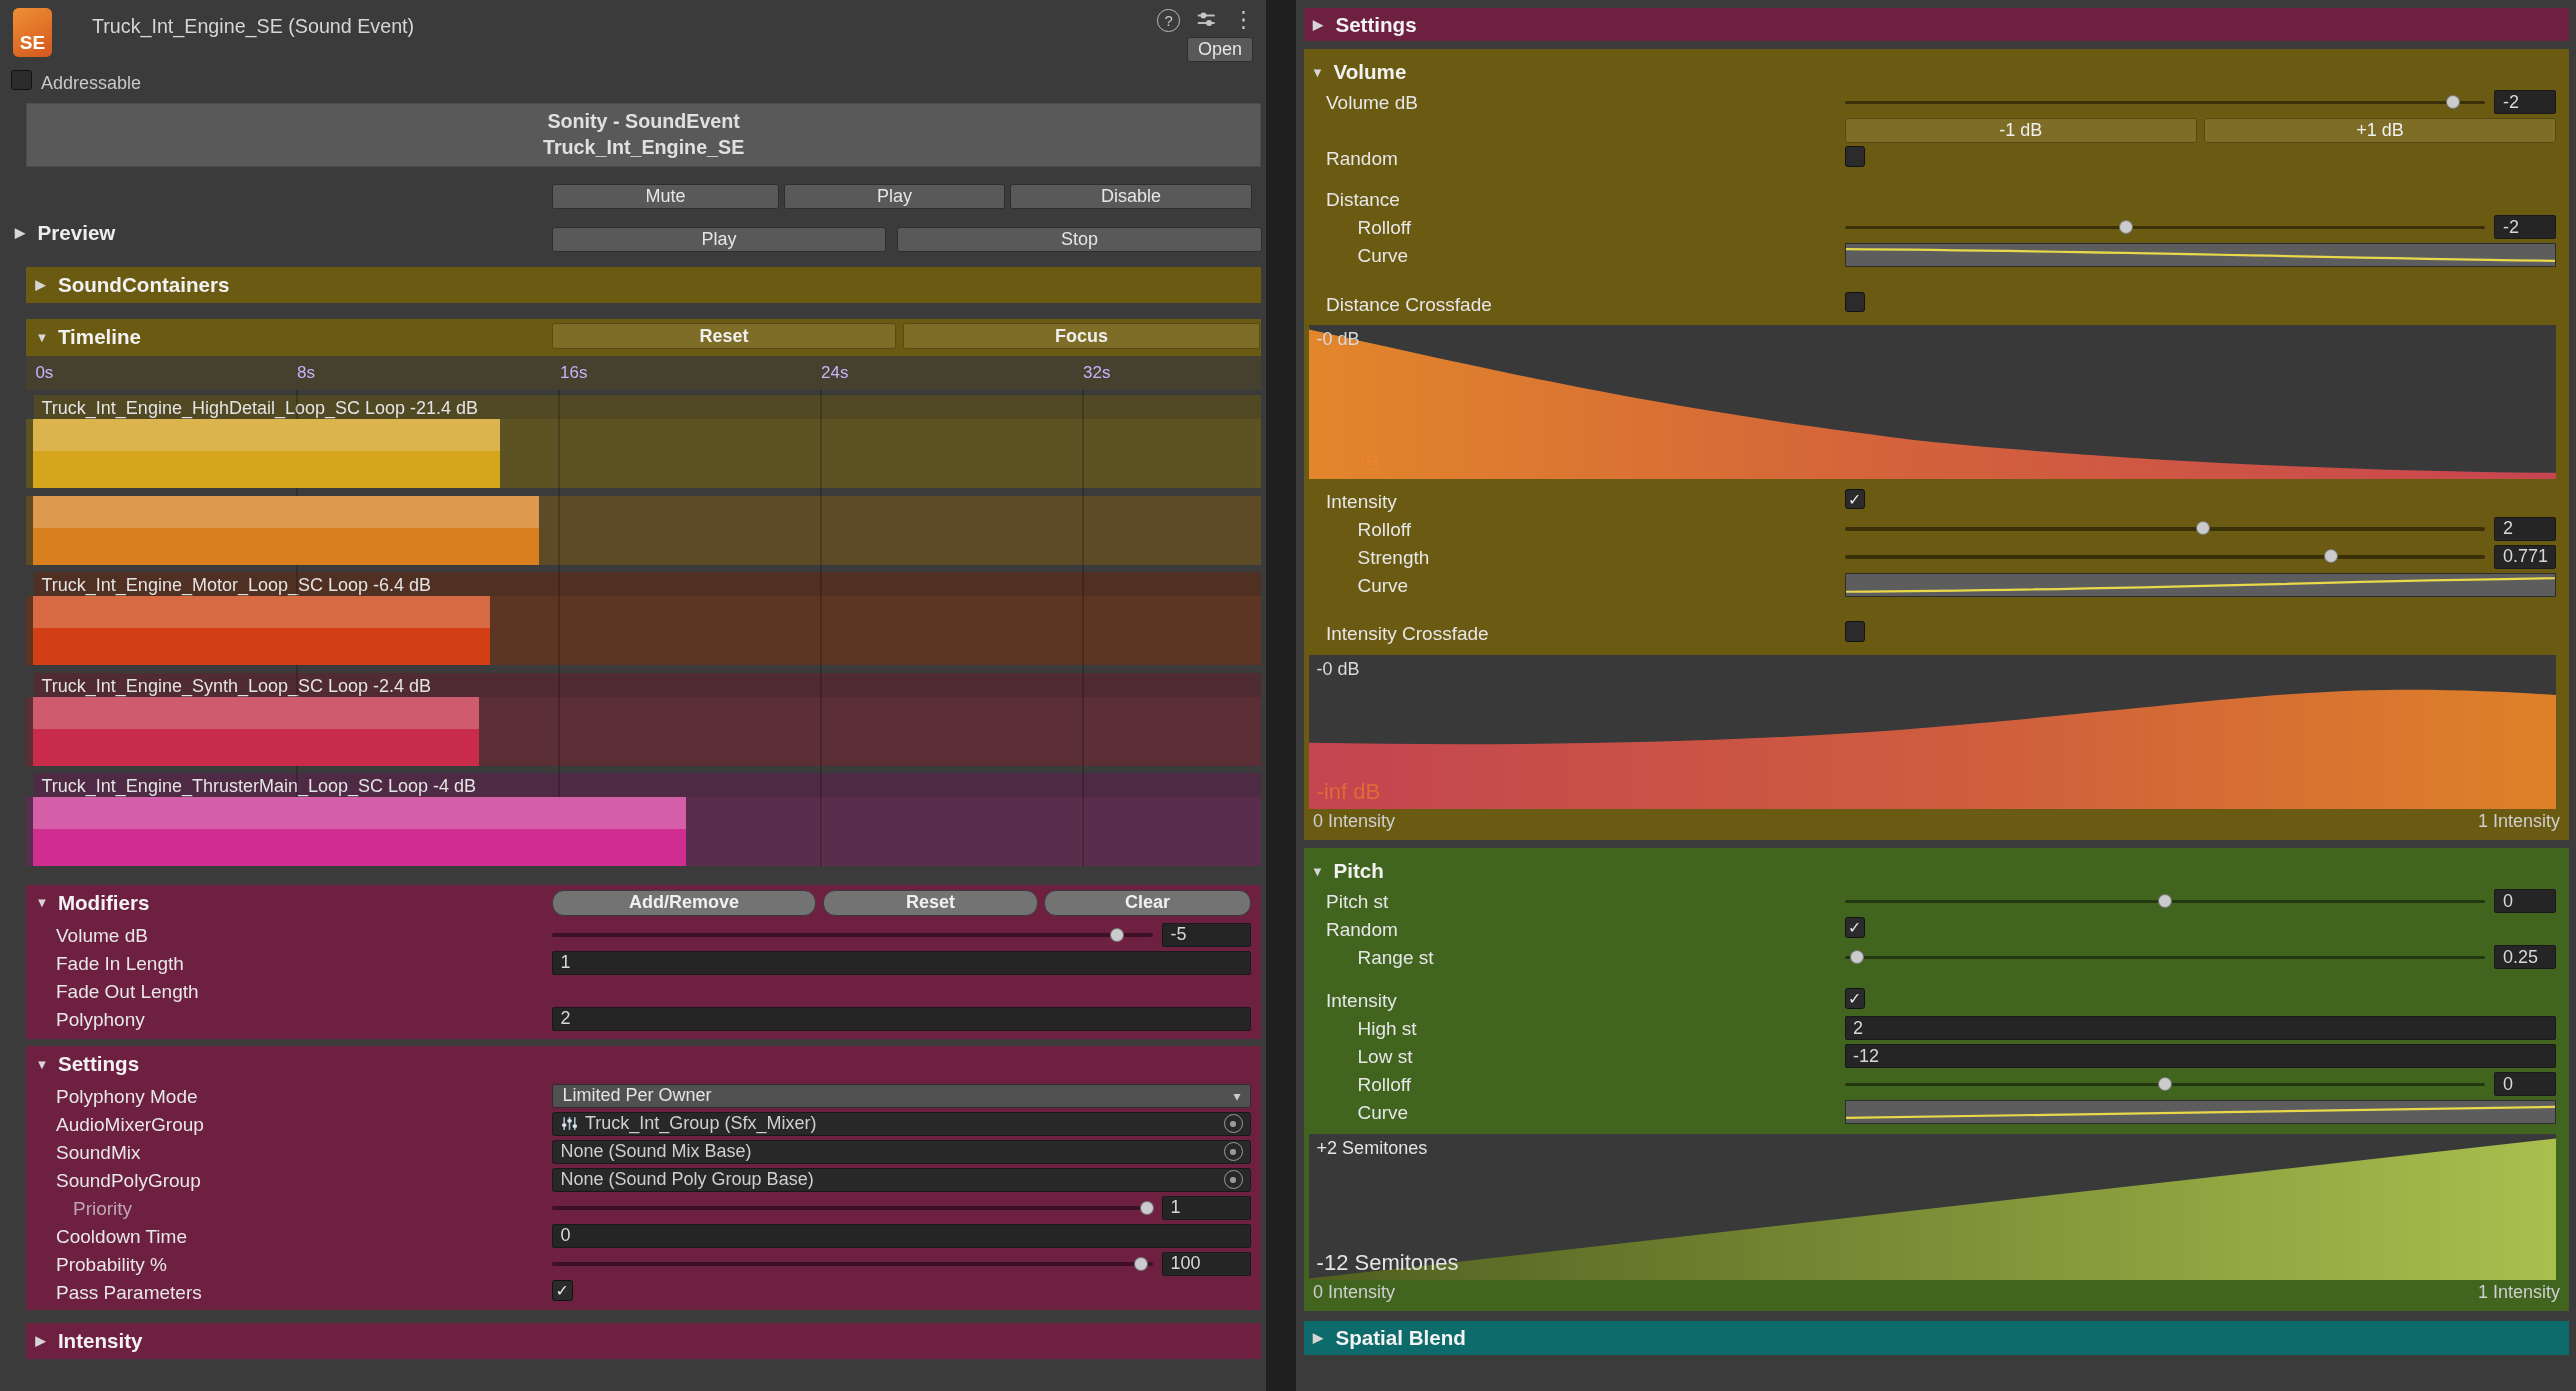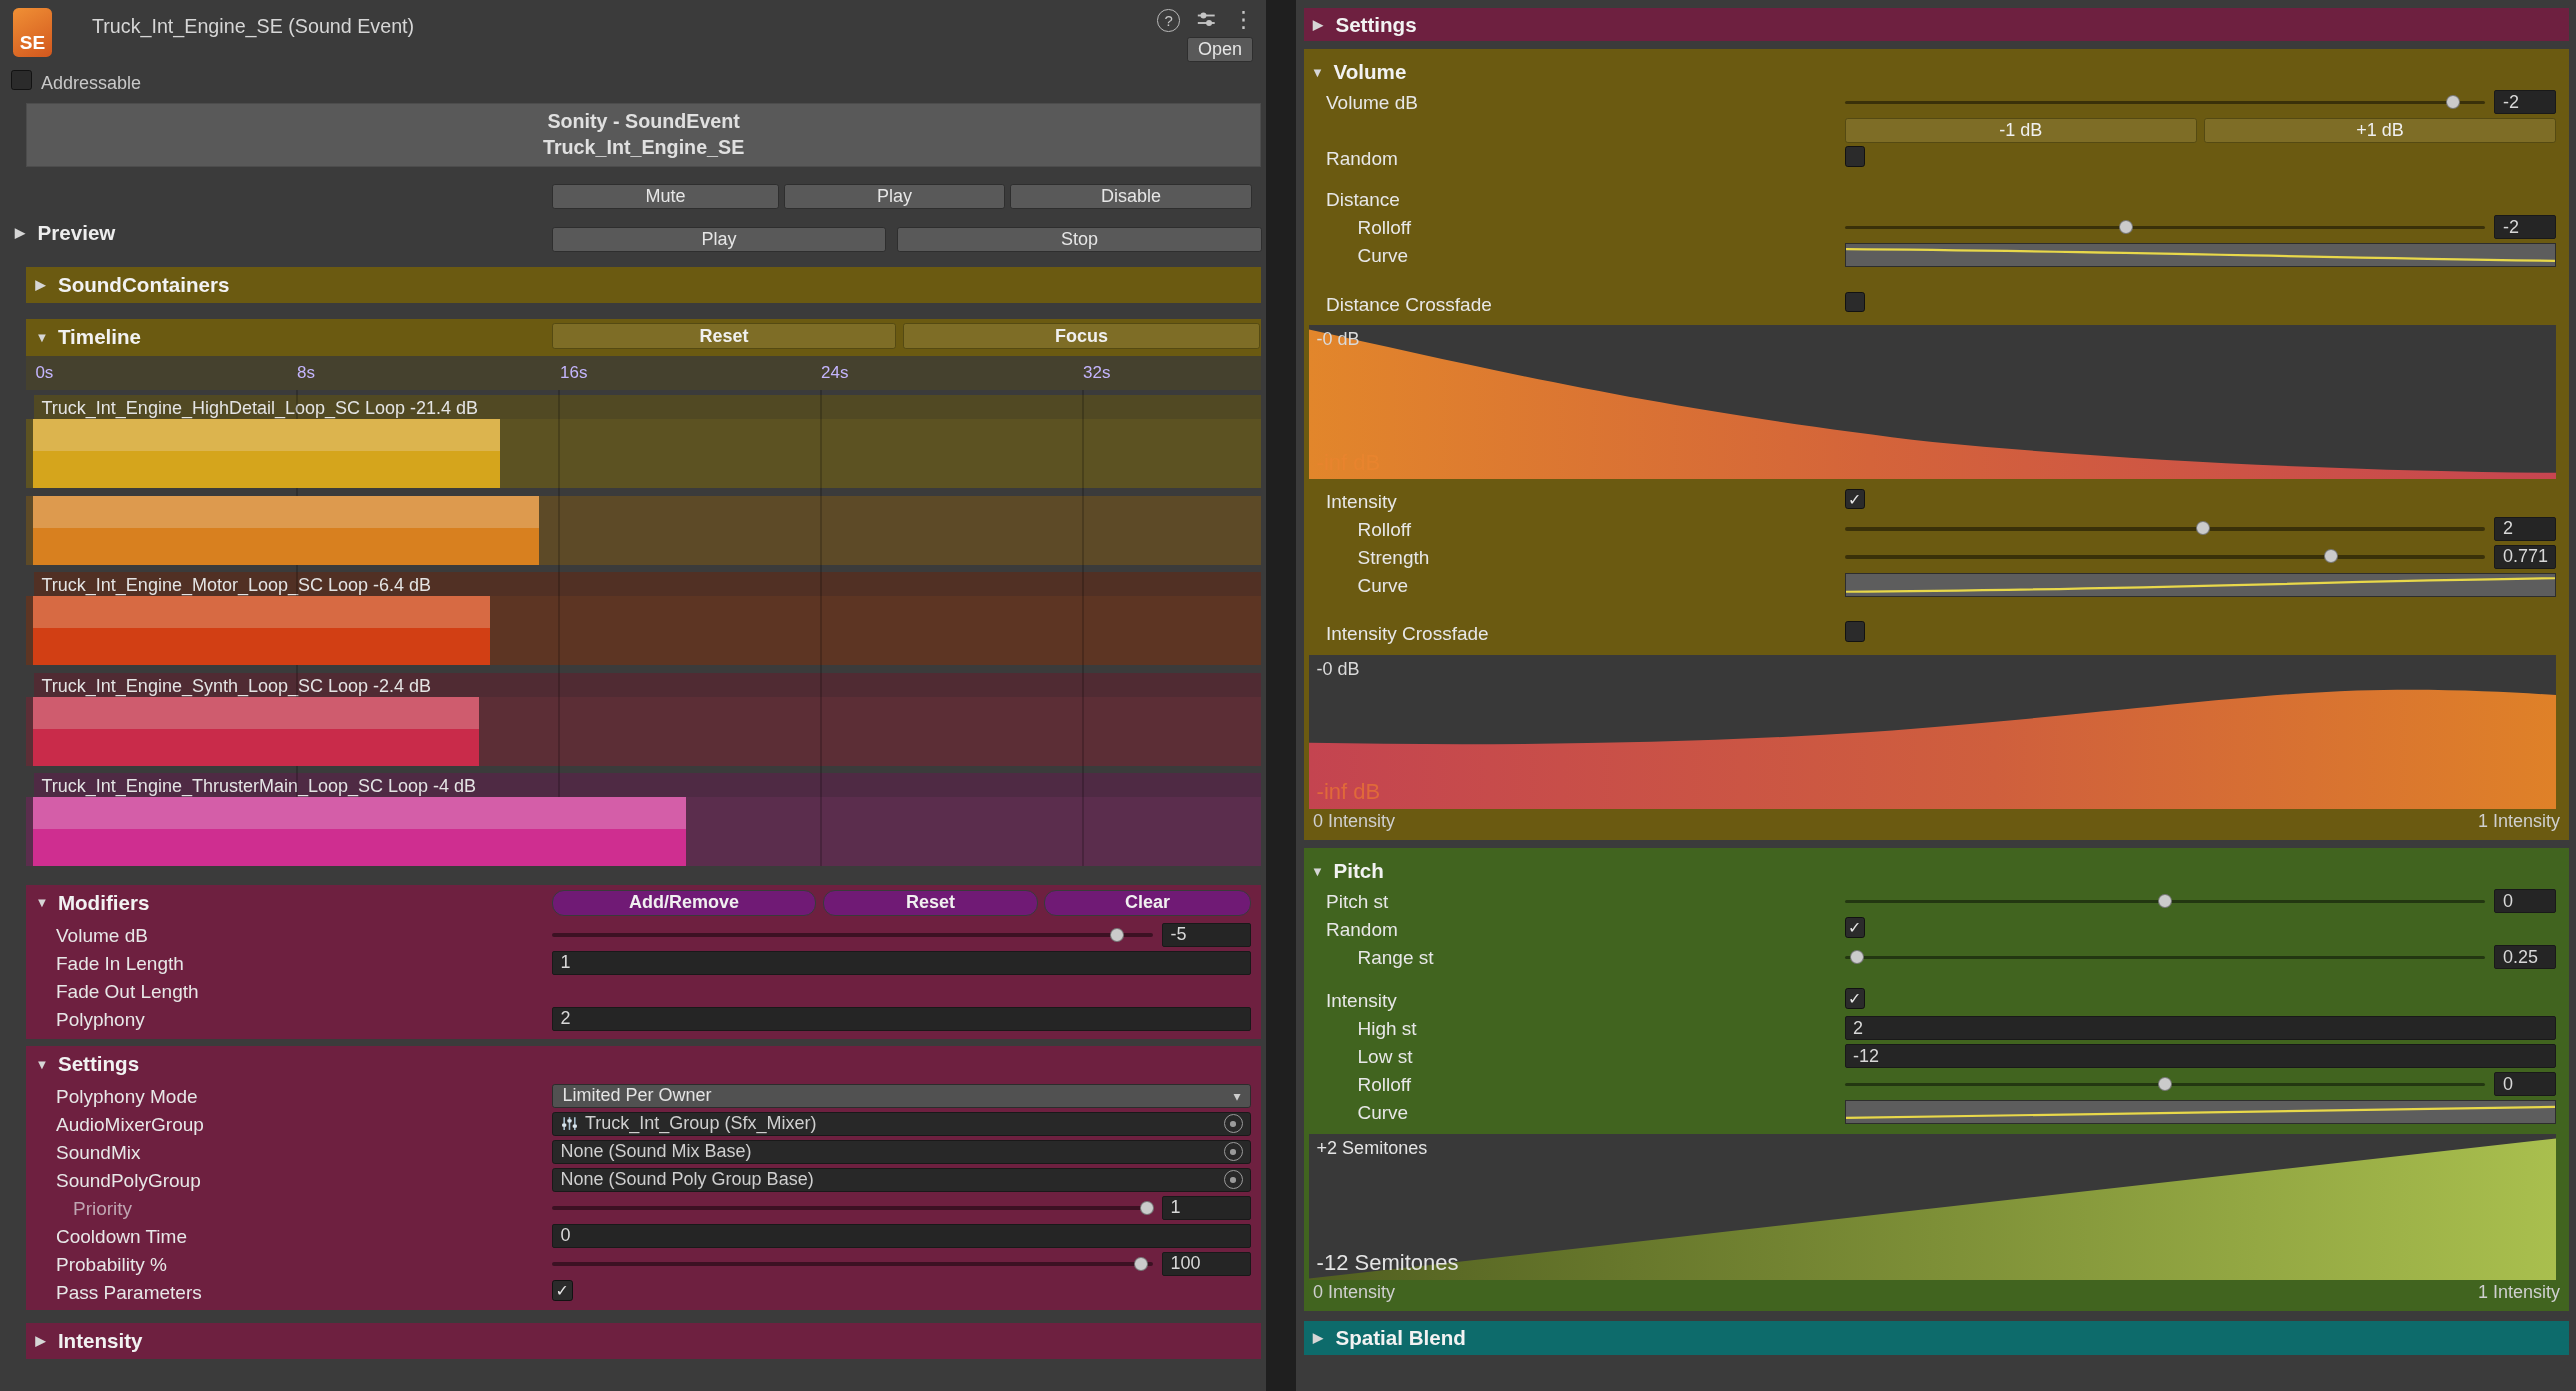--- a/index.html
+++ b/index.html
@@ -6,21 +6,21 @@
   #root{position:relative;width:2576px;height:1392px;background:#1f1f1f;
         font-family:"Liberation Sans",sans-serif;color:#d2d2d2;overflow:hidden;-webkit-font-smoothing:antialiased;}
   .panel{position:absolute;top:0;bottom:0;background:#3b3b3b;}
   #left-panel{left:0;width:1266px;}
   #right-panel{left:1296px;width:1280px;}
 
   
   .btn{background:#595959;border:0.9px solid #2e2e2e;border-radius:2.8px;color:#e6e6e6;
        font-size:18px;display:flex;align-items:center;justify-content:center;height:25px;box-sizing:border-box;}
   .btn.olive{background:#7e6d26;border-color:#554a12;color:#f0f0f0;}
-  .btn.gray2{background:#701a75;border-color:#3a3a3a;color:#f0f0f0;border-radius:12px;}
+  .btn.gray2{background:#737373;border-color:#3a3a3a;color:#f0f0f0;border-radius:12px;}
   .fold{width:22.5px;font-size:13px;color:#d6d6d6;flex:none;}
   .sec{margin-left:26px;margin-right:4.7px;}
   .sec-head{height:36px;display:flex;align-items:center;padding-left:9.4px;font-weight:bold;font-size:20.6px;color:#f2f2f2;box-sizing:border-box;}
   .sub-head{height:32px;display:flex;align-items:center;padding-left:7.5px;font-weight:bold;font-size:20.6px;color:#f2f2f2;}
   .bg-olive{background:#6b5a11;} .bg-maroon{background:#6e2040;} .bg-green{background:#41641f;} .bg-teal{background:#0d6b6b;}
 
   .row{position:relative;height:28px;padding-left:24px;}
   .lbl{position:absolute;top:3.7px;font-size:19px;color:#e7e7e7;white-space:nowrap;}
   .lbl.dim{color:#bfa5b1;}
   .l1{left:30px;} .l2{left:47px;} .r1{left:22.5px;} .r2{left:54px;}

